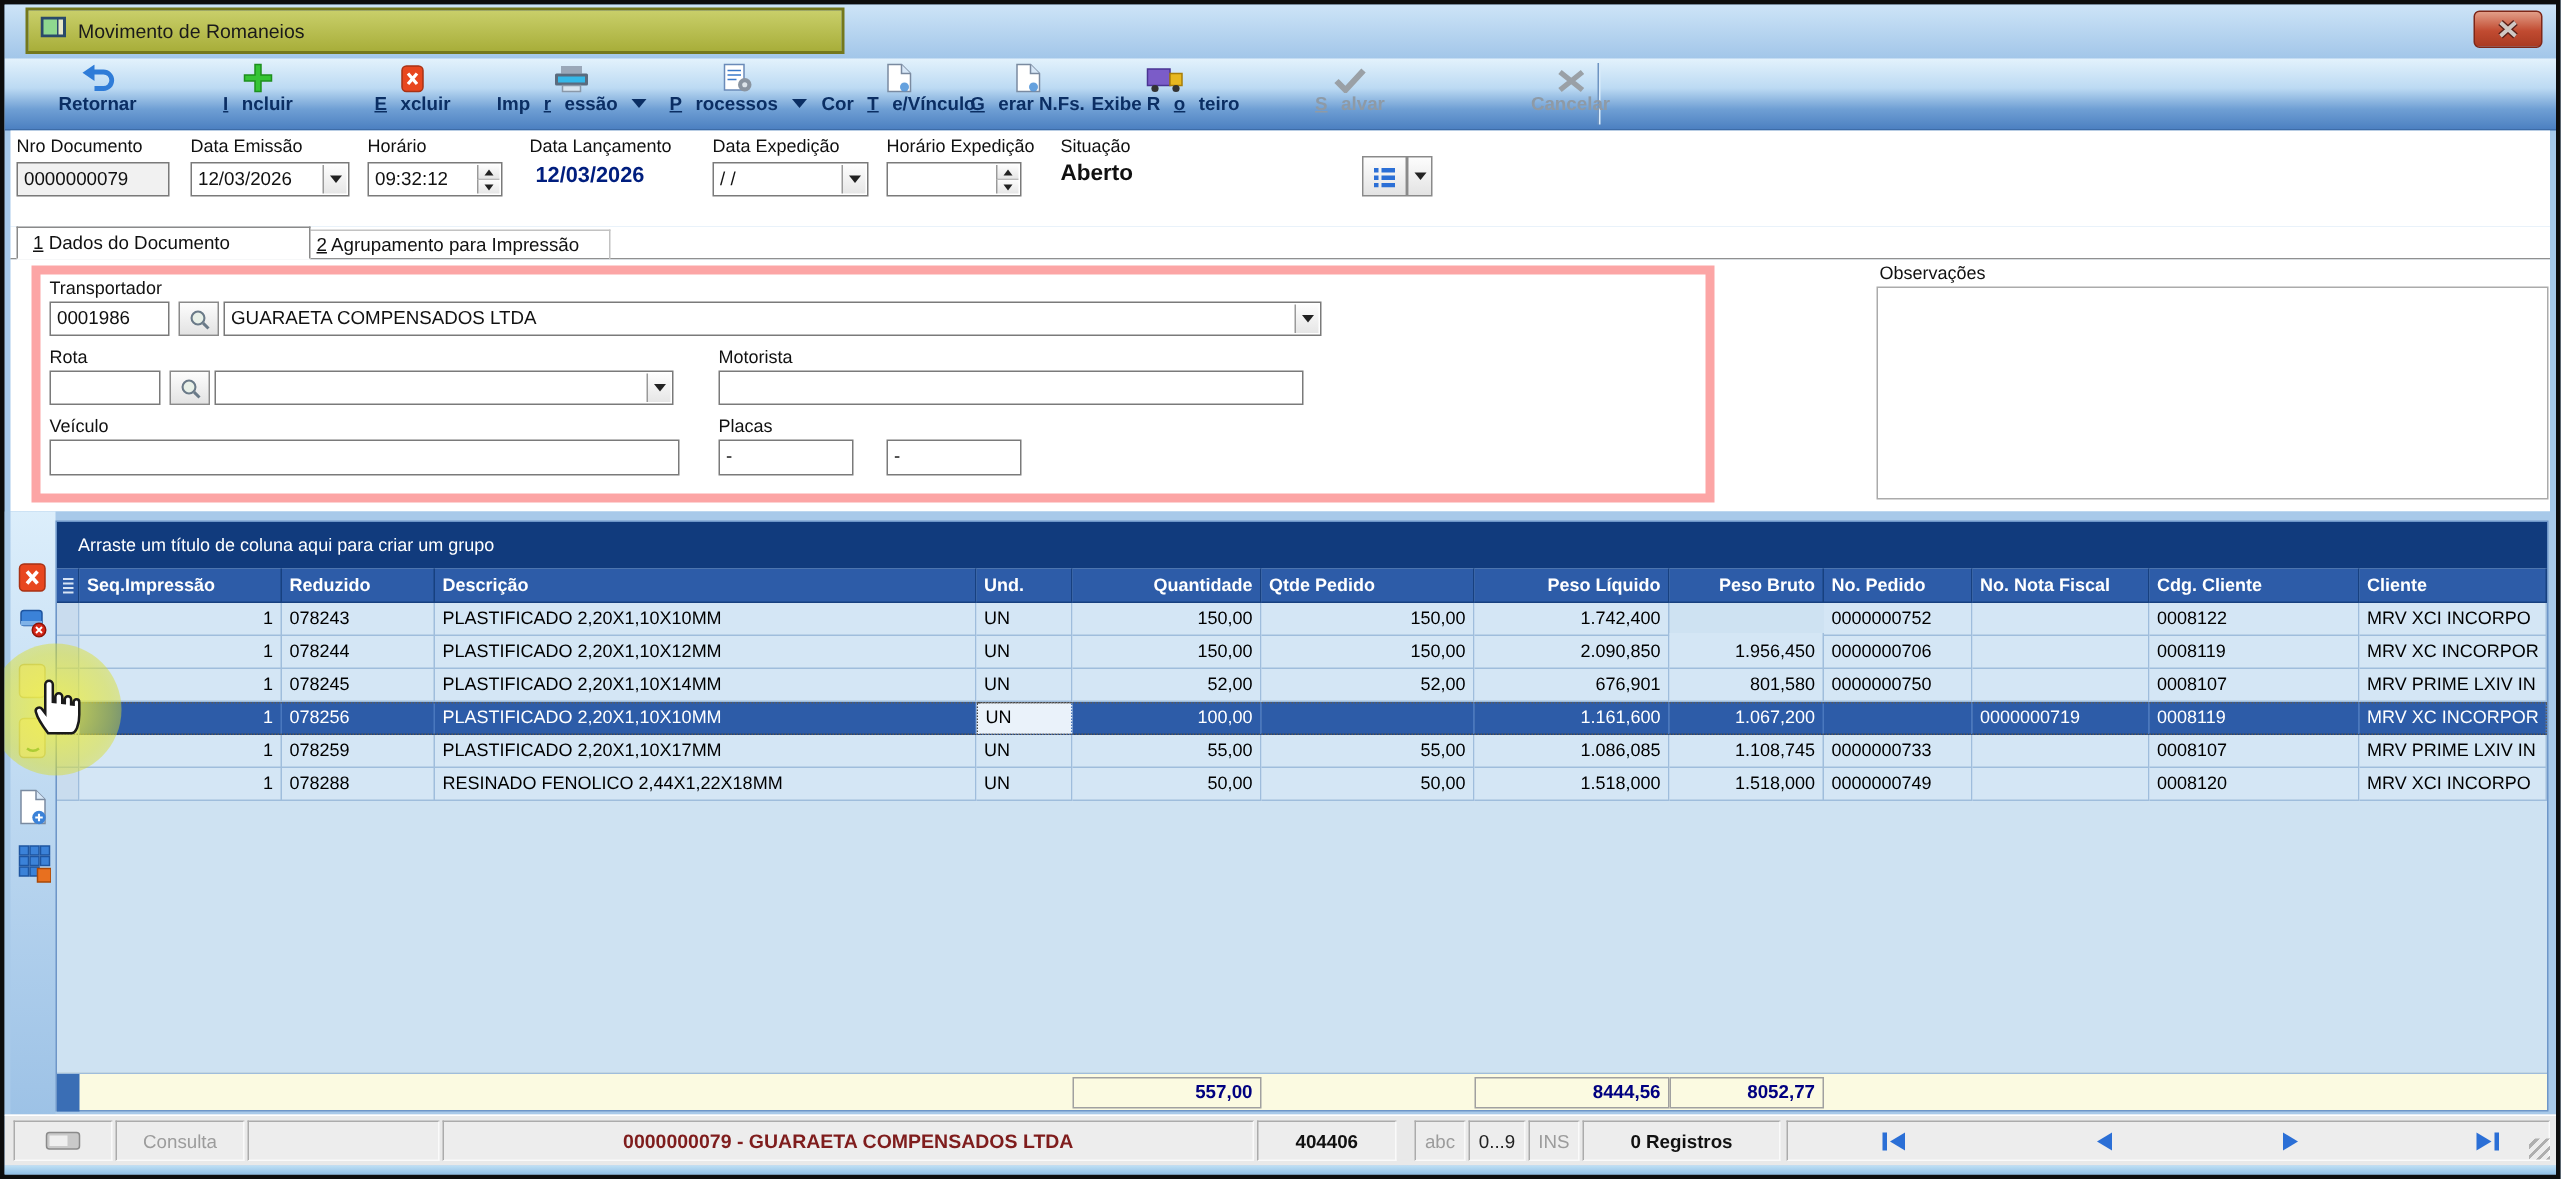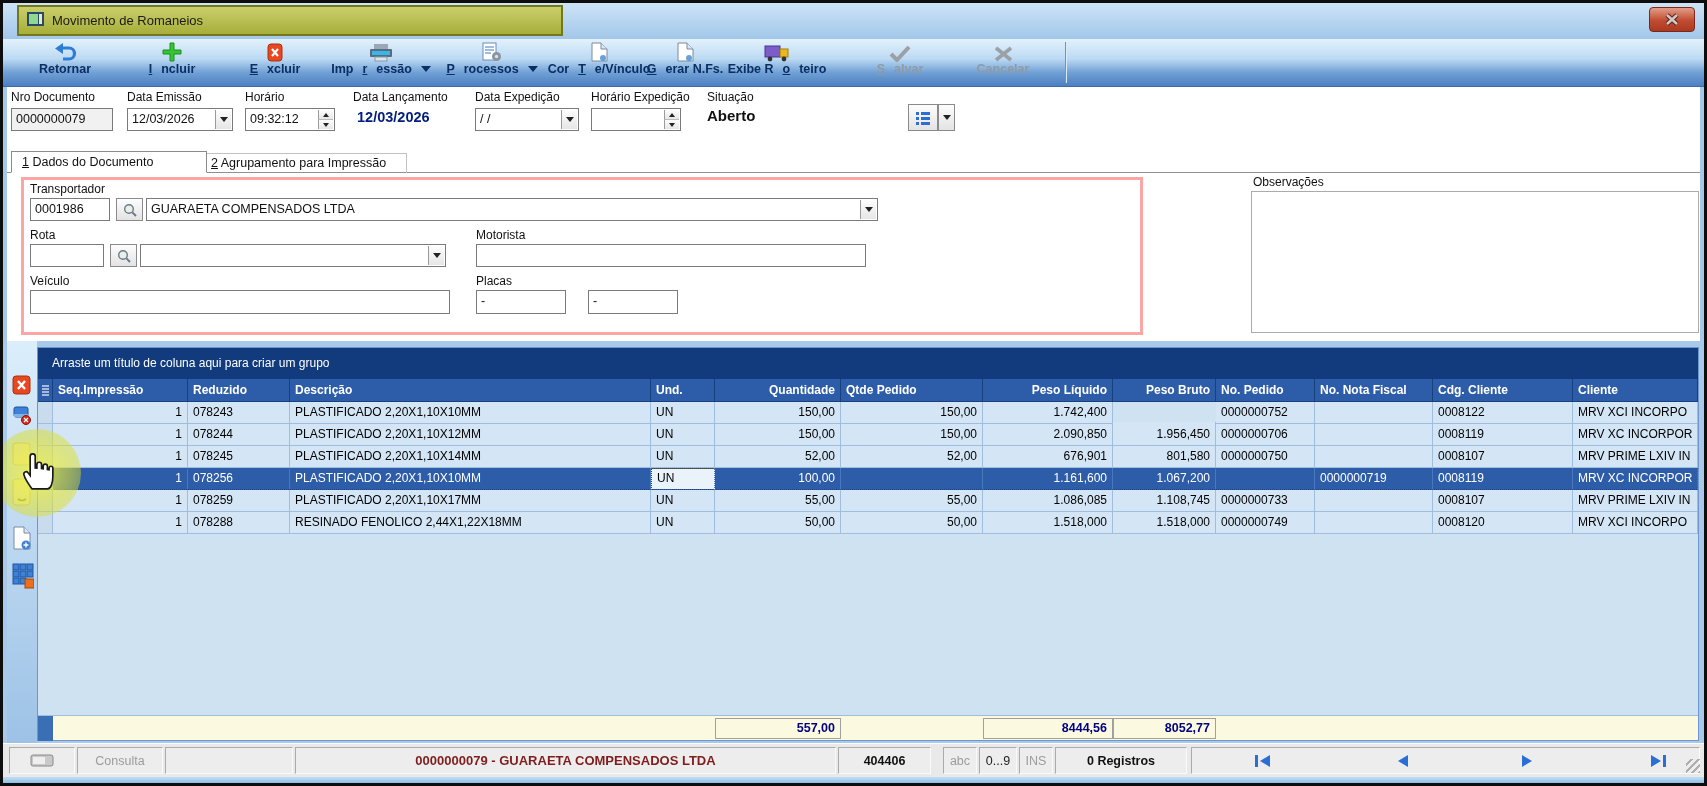--- a/index.html
+++ b/index.html
@@ -58,21 +58,21 @@
   .tabrow{position:absolute;left:4px;right:4px;top:148px;height:22px;background:#fff;
     border-bottom:1px solid #909090;}
   .tab{position:absolute;top:0;height:22px;padding:3px 10px 0 10px;font-size:12.5px;color:#111;
     white-space:nowrap;cursor:pointer;}
   .tab.active{background:#fff;border:1px solid #8a8a8a;border-bottom:1px solid #fff;z-index:2;}
   .tab.inactive{border-top:1px solid #c2c2c2;border-right:1px solid #c2c2c2;height:20px;top:2px;padding-top:2px;}
 
   
   .main{position:absolute;left:4px;right:4px;top:170px;height:168px;background:#fff;}
   .groupbox{position:absolute;left:14px;top:4px;width:1122px;height:158px;
-    border:3px solid #fca5a5;background:#fff;}
+    border:6px solid #fca5a5;background:#fff;}
   .obs-box{position:absolute;left:1244px;top:18px;width:448px;height:142px;border:1px solid #ABABAB;background:#fff;}
 
   
   .gridarea{position:absolute;left:0;right:0;top:338px;height:402px;background:#A8C9E9;}
   .strip{position:absolute;left:4px;top:0;width:30px;height:402px;
     background:linear-gradient(180deg,#DCEEFB,#9DC2E6);}
   .strip .sic{position:absolute;left:5px;}
   .grid{position:absolute;left:35px;top:7px;width:1660px;height:392px;background:#CEE2F2;outline:1px solid #6E96C8;}
   .g-group{height:31px;background:#113B7D;color:#fff;font-size:12px;line-height:31px;padding-left:14px;}
   .g-head{display:flex;height:23px;}
@@ -223,21 +223,21 @@
         <span class="tb-lbl">Exibe R<u>o</u>teiro</span>
       </div>
       <div class="tb-btn disabled" style="left: 845px; width: 104px;">
         <span class="tb-ico">
           <svg width="24" height="17">
             <path d="M3 9 L9 15 L21 2" fill="none" stroke="#9AA0A6" stroke-width="4"></path>
           </svg>
         </span>
         <span class="tb-lbl"><u>S</u>alvar</span>
       </div>
-      <div class="tb-btn disabled" style="left: 948px; width: 104px; text-align: center;">
+      <div class="tb-btn disabled" style="left: 992px; width: 104px; text-align: center;">
         <span class="tb-ico">
           <svg width="19" height="16">
             <path d="M2 2 L17 14 M17 2 L2 14" stroke="#9AA0A6" stroke-width="3.6"></path>
           </svg>
         </span>
         <span class="tb-lbl">Cancelar</span>
       </div>
     </div>
 
   <div class="fields">

